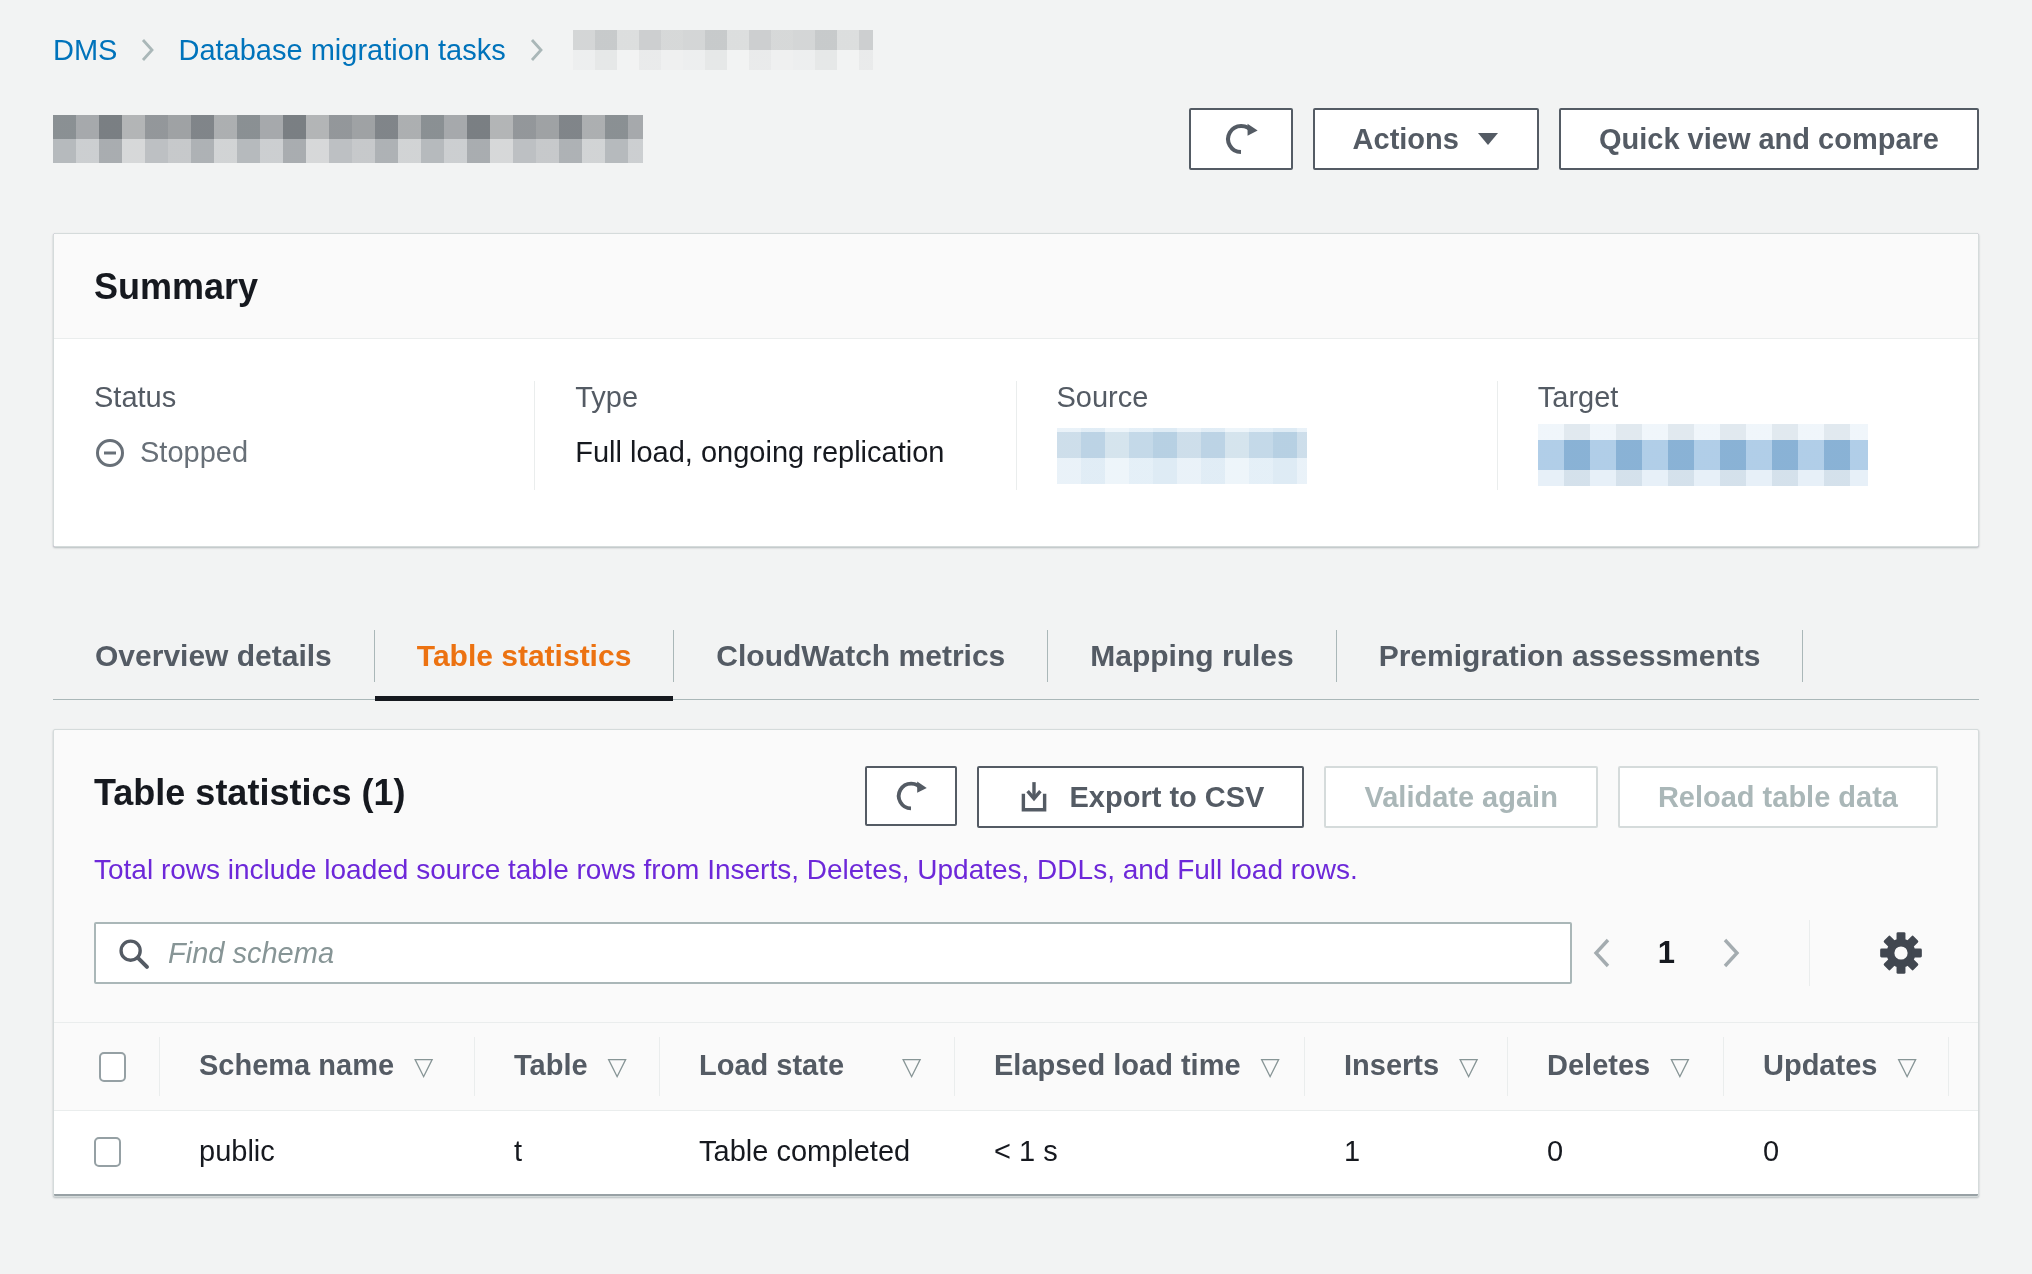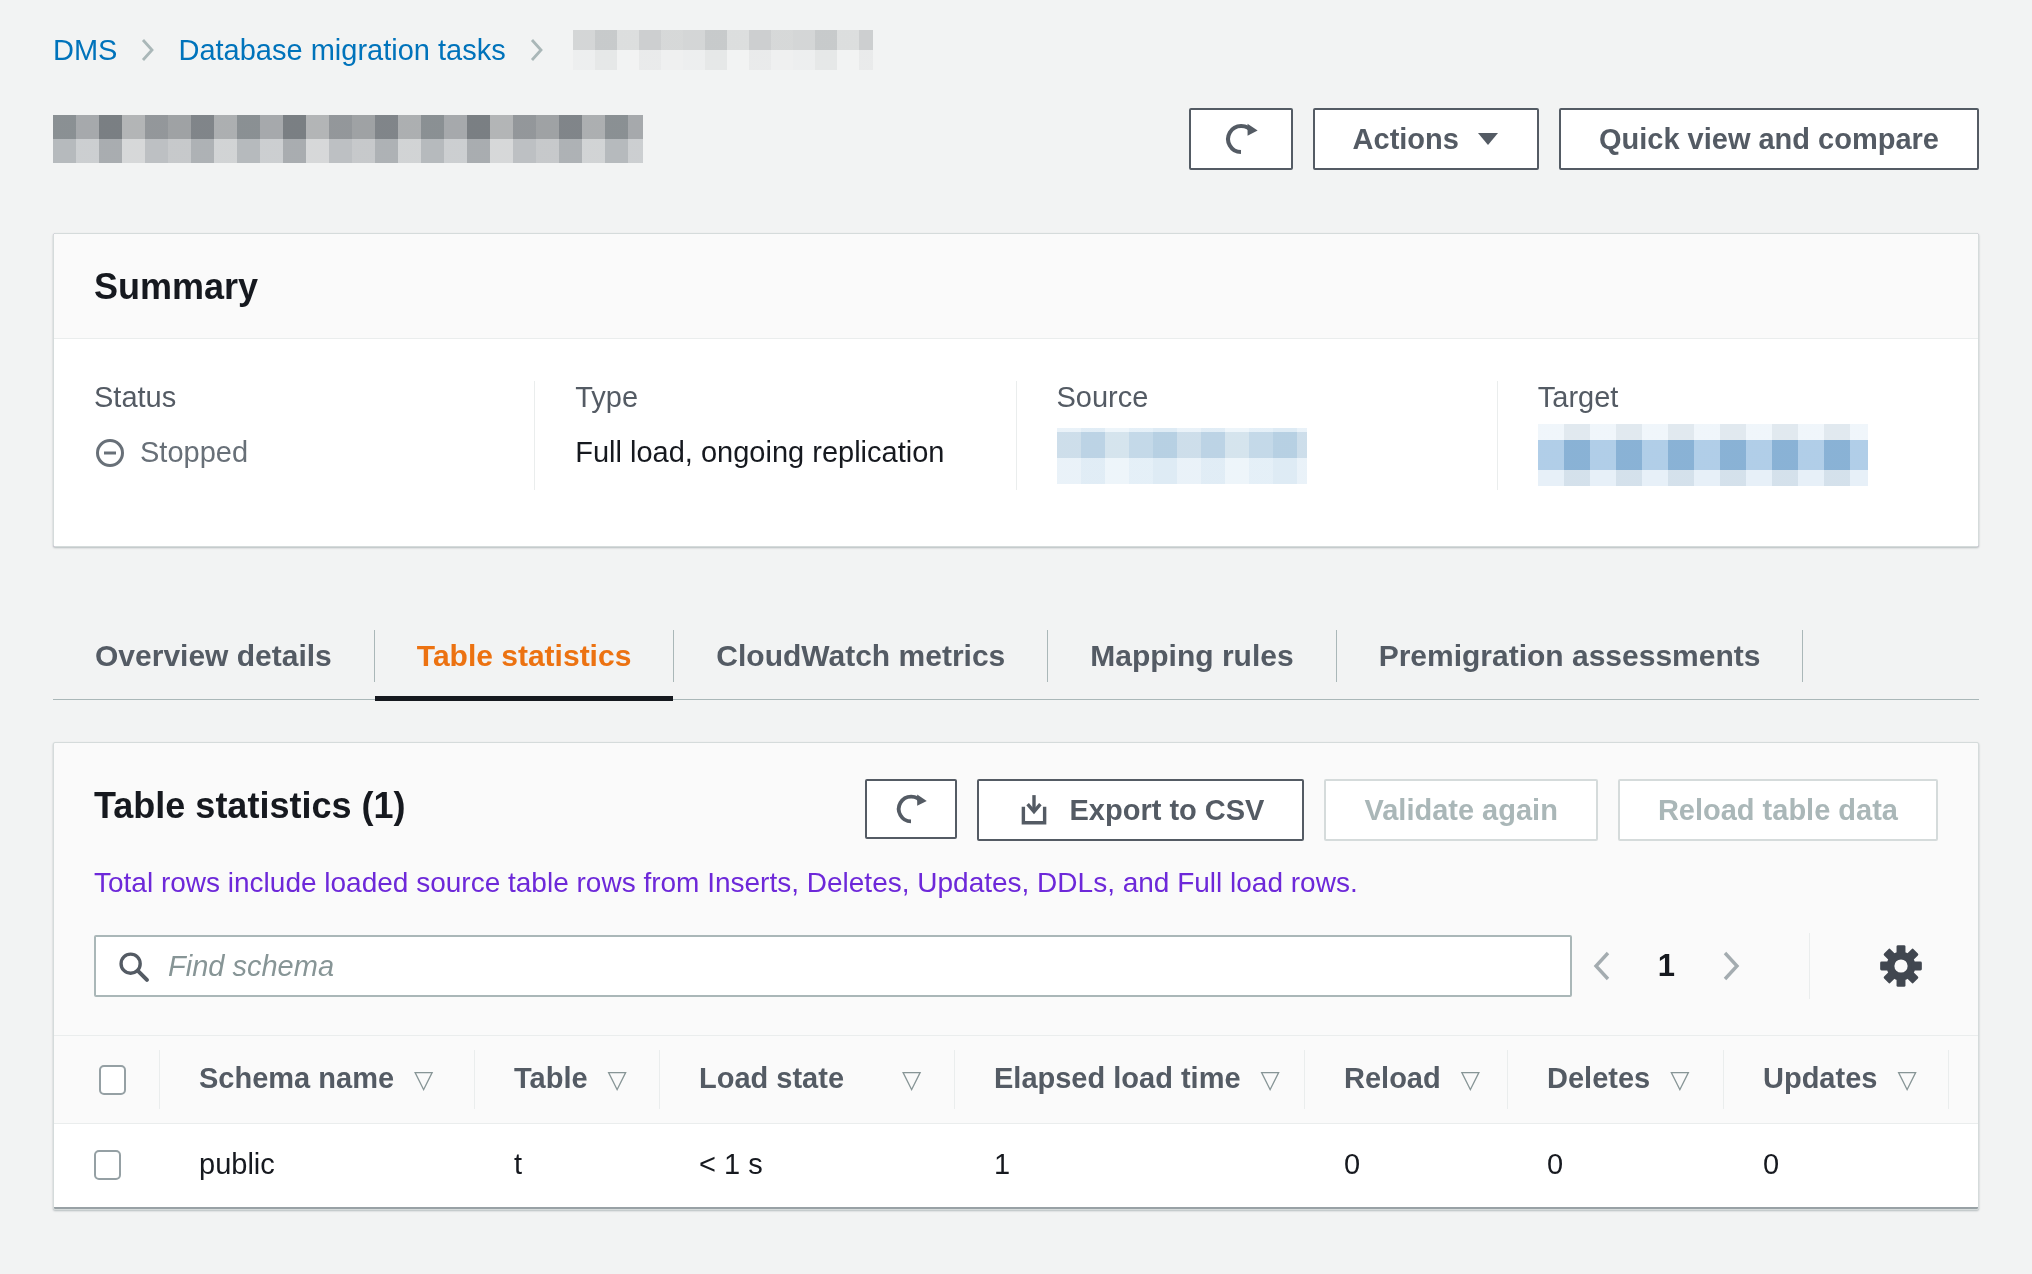--- a/index.html
+++ b/index.html
@@ -78,21 +78,21 @@
   .field-value.muted { color:#687078;align-items:center; }
 
   
   .tabs { margin-top:65px; display:flex; align-items:stretch; height:88px; border-bottom:1px solid #aab7b8; }
   .tab { display:flex; align-items:center; padding:0 42px; font-size:30px; font-weight:bold; color:#545b64; position:relative; cursor:pointer; white-space:nowrap; }
   .tab.active { color:#ec7211; }
   .tab.active::after { content:""; position:absolute; left:0; right:0; bottom:-2px; height:5px; background:#16191f; }
   .tab-sep { width:1px; height:52px; background:#aab7b8; align-self:center; }
 
   
-  .ts-panel { margin-top:42px; background:#fafafa; overflow:hidden; }
+  .ts-panel { margin-top:29px; background:#fafafa; overflow:hidden; }
   .ts-head { padding:36px 40px 0; }
   .ts-title-row { display:flex; align-items:flex-start; justify-content:space-between; }
   .ts-title { font-size:36px; font-weight:bold; color:#16191f; padding-top:6px; }
   .ts-buttons { display:flex; gap:20px;justify-content:center; }
   .ts-desc { margin-top:26px; font-size:28px; color:#6d28d9; }
 
   .filter-row { margin-top:34px; display:flex; align-items:center; padding-bottom:36px; }
   .search-wrap { position:relative; width:1478px; }
   .search-wrap svg { position:absolute; left:22px; top:14px; }
   .search-input {
@@ -276,32 +276,33 @@
     </div>
 
     <div class="grid grid-head">
       <div class="hcell cb-cell">
           <span class="checkbox"></span>
         </div>
       <div class="hcell"><span>Schema name</span><span class="sort">▽</span></div>
       <div class="hcell"><span>Table</span><span class="sort">▽</span></div>
       <div class="hcell"><span>Load state</span><span class="sort" style="margin-left:58px">▽</span></div>
       <div class="hcell"><span>Elapsed load time</span><span class="sort">▽</span></div>
-      <div class="hcell"><span>Reload</span><span class="sort">▽</span></div>
+      <div class="hcell"><span>Inserts</span><span class="sort">▽</span></div>
       <div class="hcell"><span>Deletes</span><span class="sort">▽</span></div>
       <div class="hcell"><span>Updates</span><span class="sort">▽</span></div>
       <div class="hcell"></div>
     </div>
 
     <div class="grid grid-row">
       <div class="cell cb-cell">
           <span class="checkbox"></span>
         </div>
       <div class="cell">public</div>
       <div class="cell">t</div>
+      <div class="cell">Table completed</div>
       <div class="cell">&lt; 1 s</div>
       <div class="cell">1</div>
       <div class="cell">0</div>
       <div class="cell">0</div>
       <div class="cell">0</div>
     </div>
   </section>
 
 </div>
 

